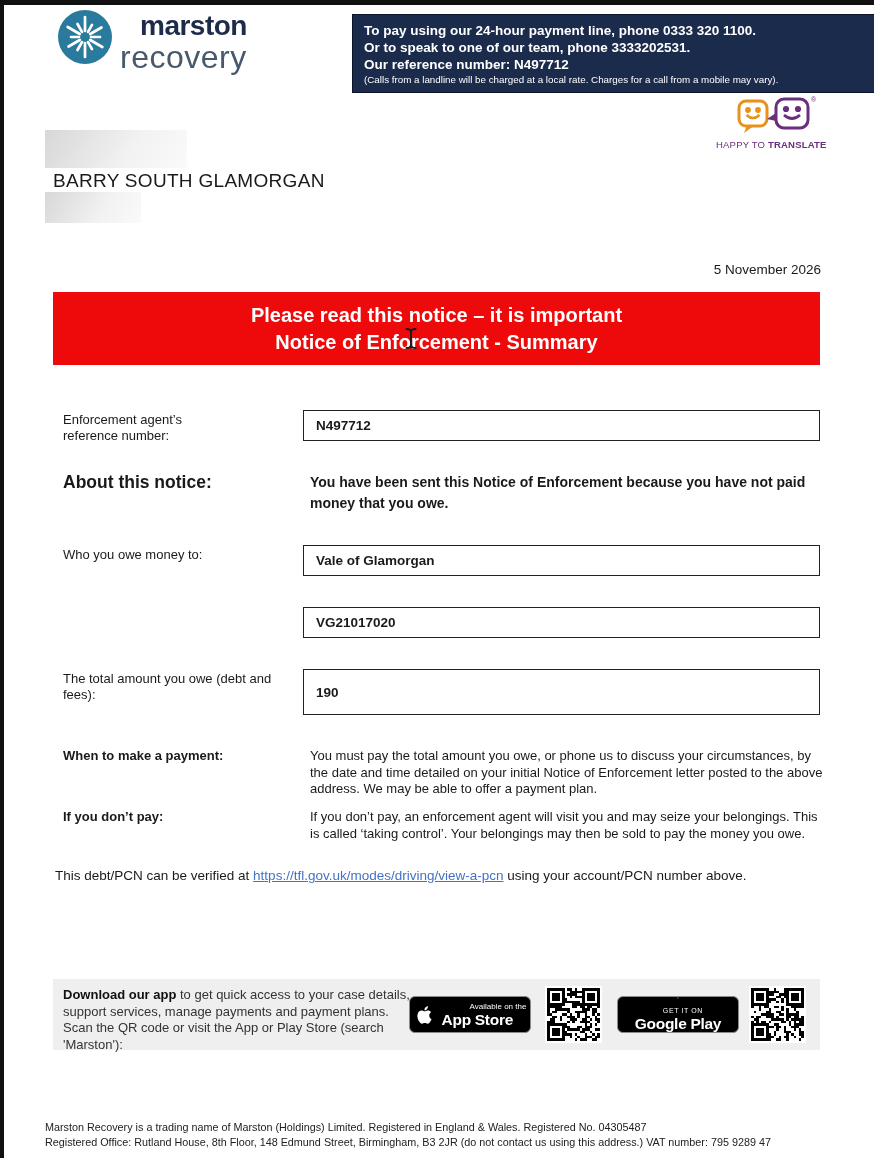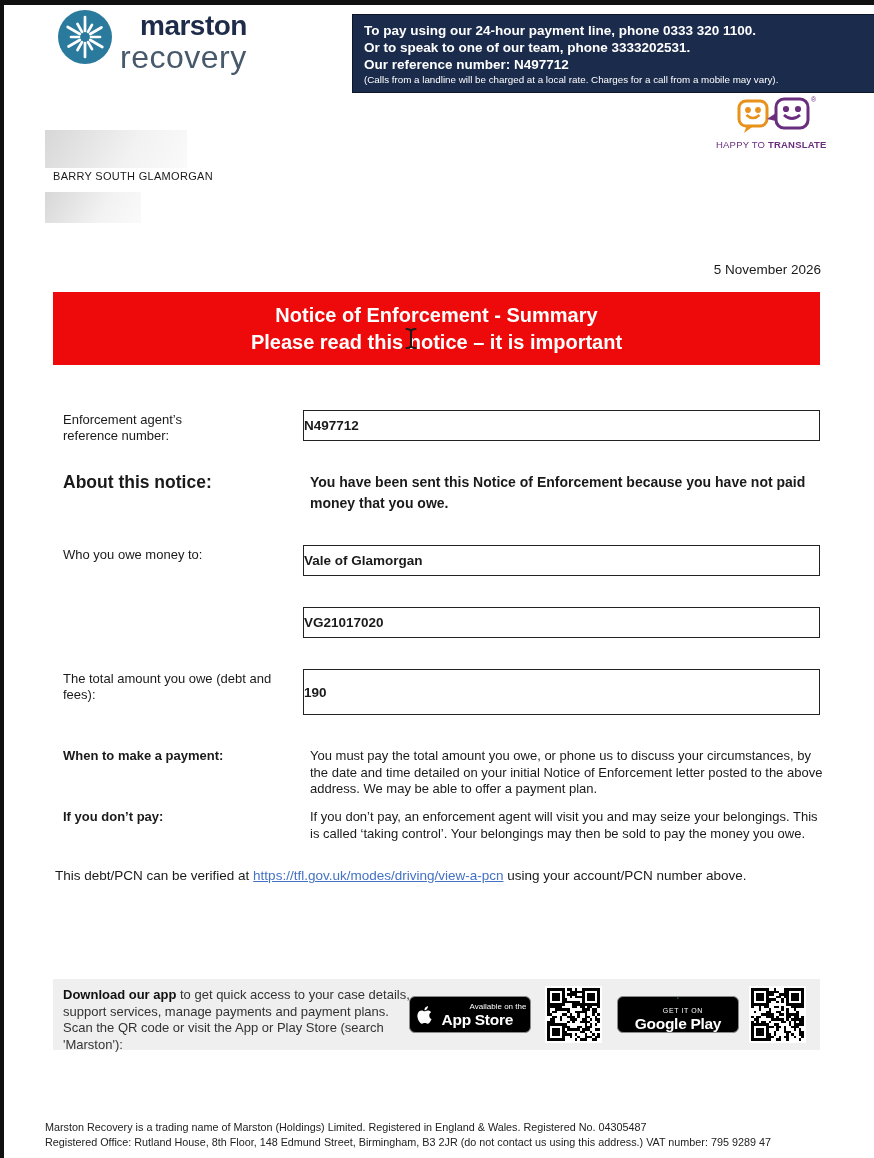--- a/index.html
+++ b/index.html
@@ -26,40 +26,40 @@
   .pb-small { font-size:9.8px; line-height:12px; margin-top:1px; white-space:nowrap; }
 
   .translate { position:absolute; left:716px; top:96px; width:104px; text-align:center; }
   .ht-text { font-size:9.5px; color:var(--ht_purple); letter-spacing:0.2px; margin-top:1px; white-space:nowrap; }
   .ht-text b { font-weight:bold; }
 
   
   .redact { position:absolute; background:linear-gradient(120deg,#d7d7d7,#f2f2f2 60%,#fafafa); }
   .r1 { left:45px; top:130px; width:142px; height:38px; }
   .r2 { left:45px; top:192px; width:96px;  height:31px; }
-  .addr { position:absolute; left:53px; top:170px; font-size:11px; letter-spacing:0.3px; }
+  .addr { position:absolute; left:53px; top:170px; font-size:19px; letter-spacing:0.3px; }
 
   .date { position:absolute; top:262px; right:53px; font-size:13.5px; }
 
   
   .banner {
     position:absolute; left:53px; top:292px; width:767px; height:73px;
     background:var(--red); color:#fff; text-align:center;
     font-weight:bold; font-size:20px; line-height:27px; padding-top:10px;
   }
 
   .cursor { position:absolute; left:404px; top:327px; width:14px; height:23px; }
 
   
   .flabel { position:absolute; left:63px; font-size:13px; line-height:15.5px; }
   .flabel.bold { font-weight:bold; }
   .about-label { position:absolute; left:63px; font-size:17.5px; font-weight:bold; }
   .fieldbox {
     position:absolute; left:303px; width:517px; border:1.5px solid #222;
-    font-size:13.5px; font-weight:bold; display:flex; align-items:center;
+    font-size:13.5px; font-weight:bold; padding-left:12px; display:flex; align-items:center;
     background:#fff;
   }
   .ftext { position:absolute; left:310px; font-size:13px; line-height:16.5px; width:520px; }
   .ftext.big { font-size:14px; font-weight:bold; line-height:21px; width:500px; }
 
   .verify { position:absolute; left:55px; top:868px; font-size:13.5px; }
   .verify a { color:var(--link); text-decoration:underline; cursor:pointer; }
 
   
   .app-banner { position:absolute; left:53px; top:979px; width:767px; height:71px; background:var(--banner_gray); }
@@ -143,22 +143,22 @@
     </div>
   </div>
 
   <div class="redact r1"></div>
   <div class="addr">BARRY SOUTH GLAMORGAN</div>
   <div class="redact r2"></div>
 
   <div class="date">5 November 2026</div>
 
   <div class="banner">
+    <div>Please read this notice – it is important</div>
     <div>Notice of Enforcement - Summary</div>
-    <div>Please read this notice – it is important</div>
   </div>
 
   <div class="cursor">
     <svg width="14" height="23" viewBox="0 0 14 23">
       <g stroke="#1b1b1b" stroke-width="2" fill="none" stroke-linecap="round">
         <path d="M2.5 2 C5 2 7 3 7 5 C7 3 9 2 11.5 2"></path>
         <path d="M2.5 21 C5 21 7 20 7 18 C7 20 9 21 11.5 21"></path>
         <line x1="7" y1="4.5" x2="7" y2="18.5"></line>
       </g>
     </svg>

